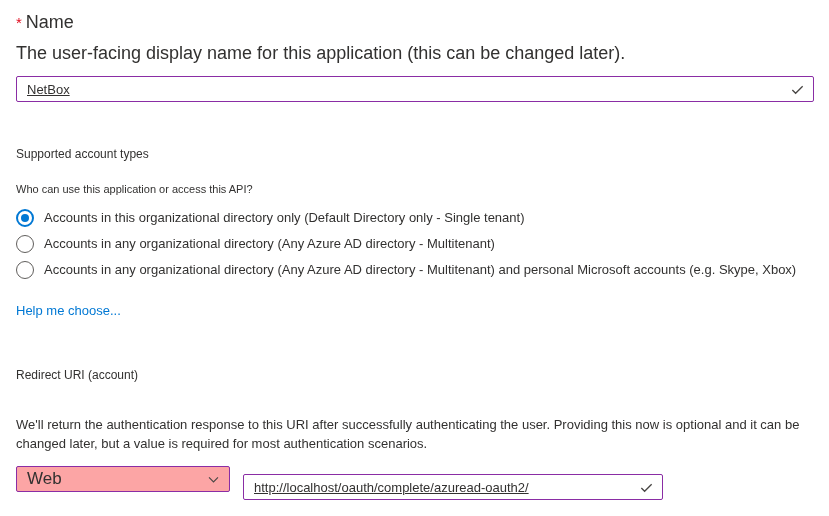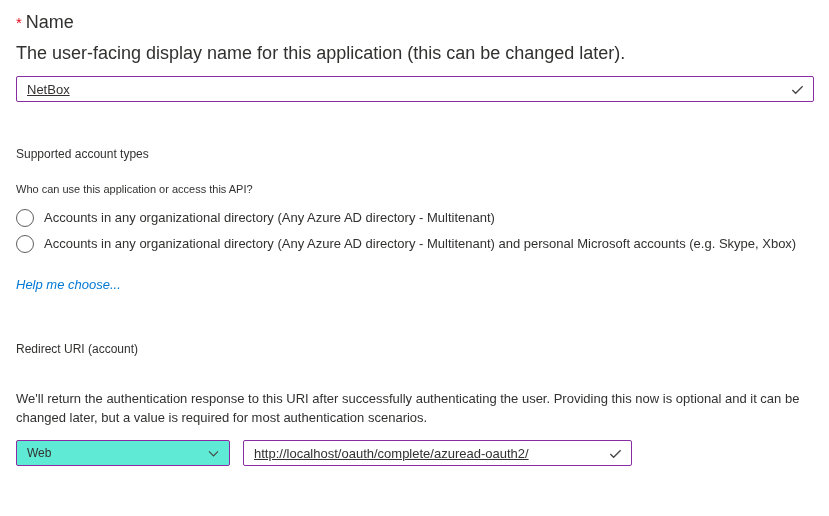--- a/index.html
+++ b/index.html
@@ -71,41 +71,41 @@
   .radio-row.selected .radio-circle {
     border: 2px solid var(--radio-selected);
   }
   .radio-dot { width: 0; height: 0; border-radius: 50%; background: transparent; }
   .radio-row.selected .radio-dot { width: 8px; height: 8px; background: var(--radio-selected); }
   .radio-label { margin-left: 10px; font-size: 13px; line-height: 16px; color: var(--text); }
 
   .help-link {
     margin-top: 20px; display: inline-block;
     font-size: 13px; line-height: 16px; color: var(--link);
-    text-decoration: none; cursor: pointer; font-style: italic;
+    text-decoration: none; cursor: pointer;
   }
 
   .redirect-heading { margin-top: 46px; }
   .redirect-desc {
     margin-top: 30px; font-size: 13px; line-height: 19px; max-width: 798px;
   }
 
   .controls-row { margin-top: 13px; display: flex; gap: 13px; }
   .dropdown {
     position: relative; width: 214px; height: 26px;
     border: 1px solid var(--accent-border); border-radius: 2px;
-    background: #5eead4; display: flex; align-items: center;
-    font-size: 12px; color: var(--text); padding: 0 30px 0 10px;
+    background: #fca5a5; display: flex; align-items: center;
+    font-size: 17px; color: var(--text); padding: 0 30px 0 10px;
     cursor: pointer;
   }
   .dropdown .chev {
     position: absolute; right: 9px; top: 50%; transform: translateY(-50%);
     width: 14px; height: 14px; display: flex; align-items: center; justify-content: center;
   }
-  .uri-wrap { width: 389px; margin-top: 0; }
+  .uri-wrap { width: 420px; margin-top: 8px; }
 </style>
 </head>
 <body>
 
 <div class="page">
 
   
   <div class="name-heading"><span class="required-asterisk">*</span><span>Name</span></div>
 
   <div class="desc">The user-facing display name for this application (this can be changed later).</div>
@@ -118,20 +118,26 @@
         </svg>
     </span>
   </div>
 
   
   <div class="section-heading account-heading">Supported account types</div>
 
   <div class="question">Who can use this application or access this API?</div>
 
   <div class="radio-group">
+    <div class="radio-row selected">
+      <span class="radio-circle">
+          <span class="radio-dot"></span>
+        </span>
+      <span class="radio-label">Accounts in this organizational directory only (Default Directory only - Single tenant)</span>
+    </div>
     <div class="radio-row">
       <span class="radio-circle">
           <span class="radio-dot"></span>
         </span>
       <span class="radio-label">Accounts in any organizational directory (Any Azure AD directory - Multitenant)</span>
     </div>
     <div class="radio-row">
       <span class="radio-circle">
           <span class="radio-dot"></span>
         </span>

